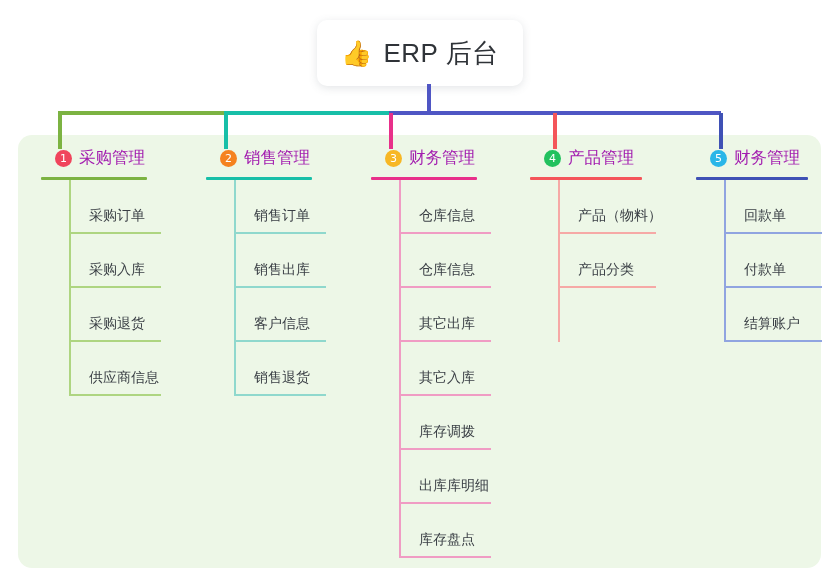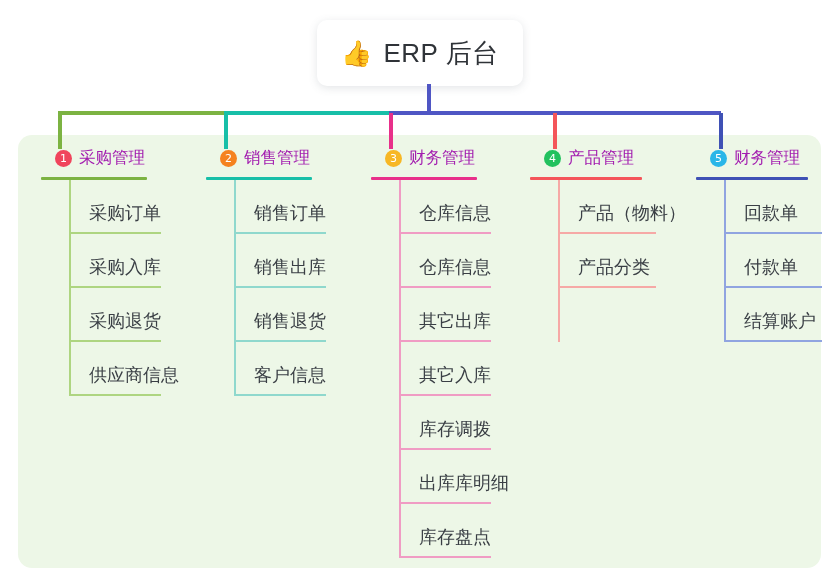--- a/index.html
+++ b/index.html
@@ -126,21 +126,21 @@
     width: 2px;
   }
   .leaf {
     position: relative;
     height: 54px;
   }
   .leaf-label {
     position: absolute;
     left: 20px;
     bottom: 9px;
-    font-size: 18px;
+    font-size: 14px;
     color: #3a3f45;
     white-space: nowrap;
   }
   .leaf-rule {
     position: absolute;
     left: 0;
     bottom: 0;
     height: 2px;
   }
 </style>
@@ -208,27 +208,27 @@
           <div class="spine" style="height: 216px; background: rgb(143, 216, 205);"></div>
           <div class="leaf">
             <span class="leaf-label">销售订单</span>
             <div class="leaf-rule" style="width: 92px; background: rgb(143, 216, 205);"></div>
           </div>
           <div class="leaf">
             <span class="leaf-label">销售出库</span>
             <div class="leaf-rule" style="width: 92px; background: rgb(143, 216, 205);"></div>
           </div>
           <div class="leaf">
+            <span class="leaf-label">客户信息</span>
+            <div class="leaf-rule" style="width: 92px; background: rgb(143, 216, 205);"></div>
+          </div>
+          <div class="leaf">
             <span class="leaf-label">销售退货</span>
             <div class="leaf-rule" style="width: 92px; background: rgb(143, 216, 205);"></div>
           </div>
-          <div class="leaf">
-            <span class="leaf-label">客户信息</span>
-            <div class="leaf-rule" style="width: 92px; background: rgb(143, 216, 205);"></div>
-          </div>
         </div>
       </div>
       <div class="col" style="left: 371px;">
         <div class="col-head">
           <span class="badge" style="background: rgb(247, 183, 36);">3</span>
           <span class="col-title">财务管理</span>
         </div>
         <div class="head-rule" style="width: 106px; background: rgb(232, 48, 138);"></div>
         <div class="leaves">
           <div class="spine" style="height: 378px; background: rgb(240, 156, 196);"></div>

